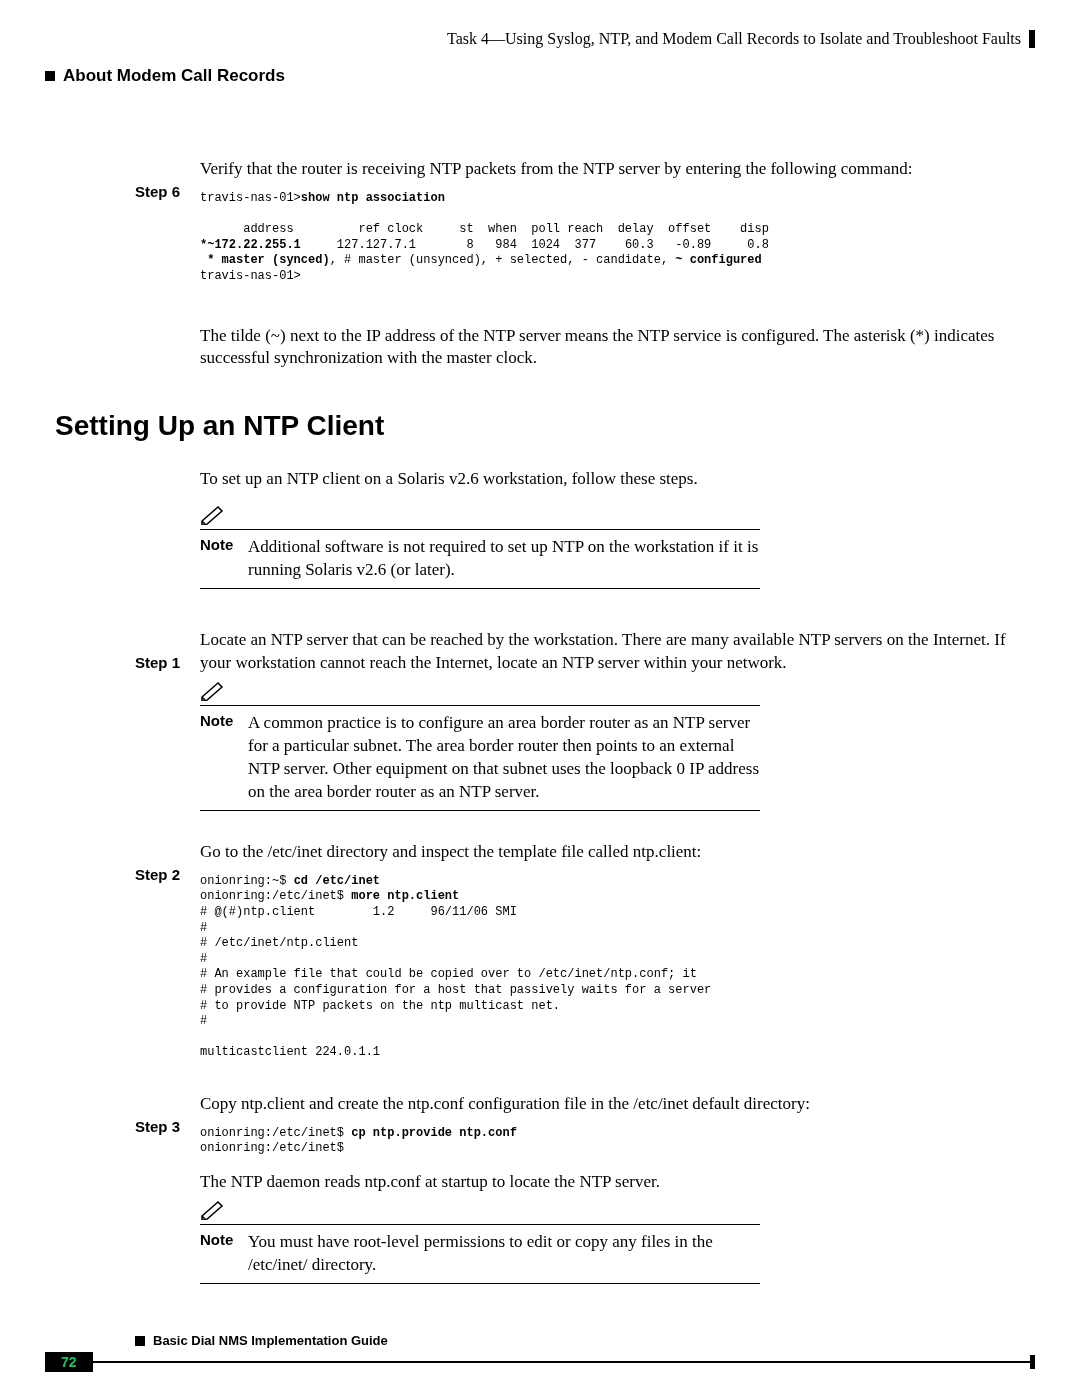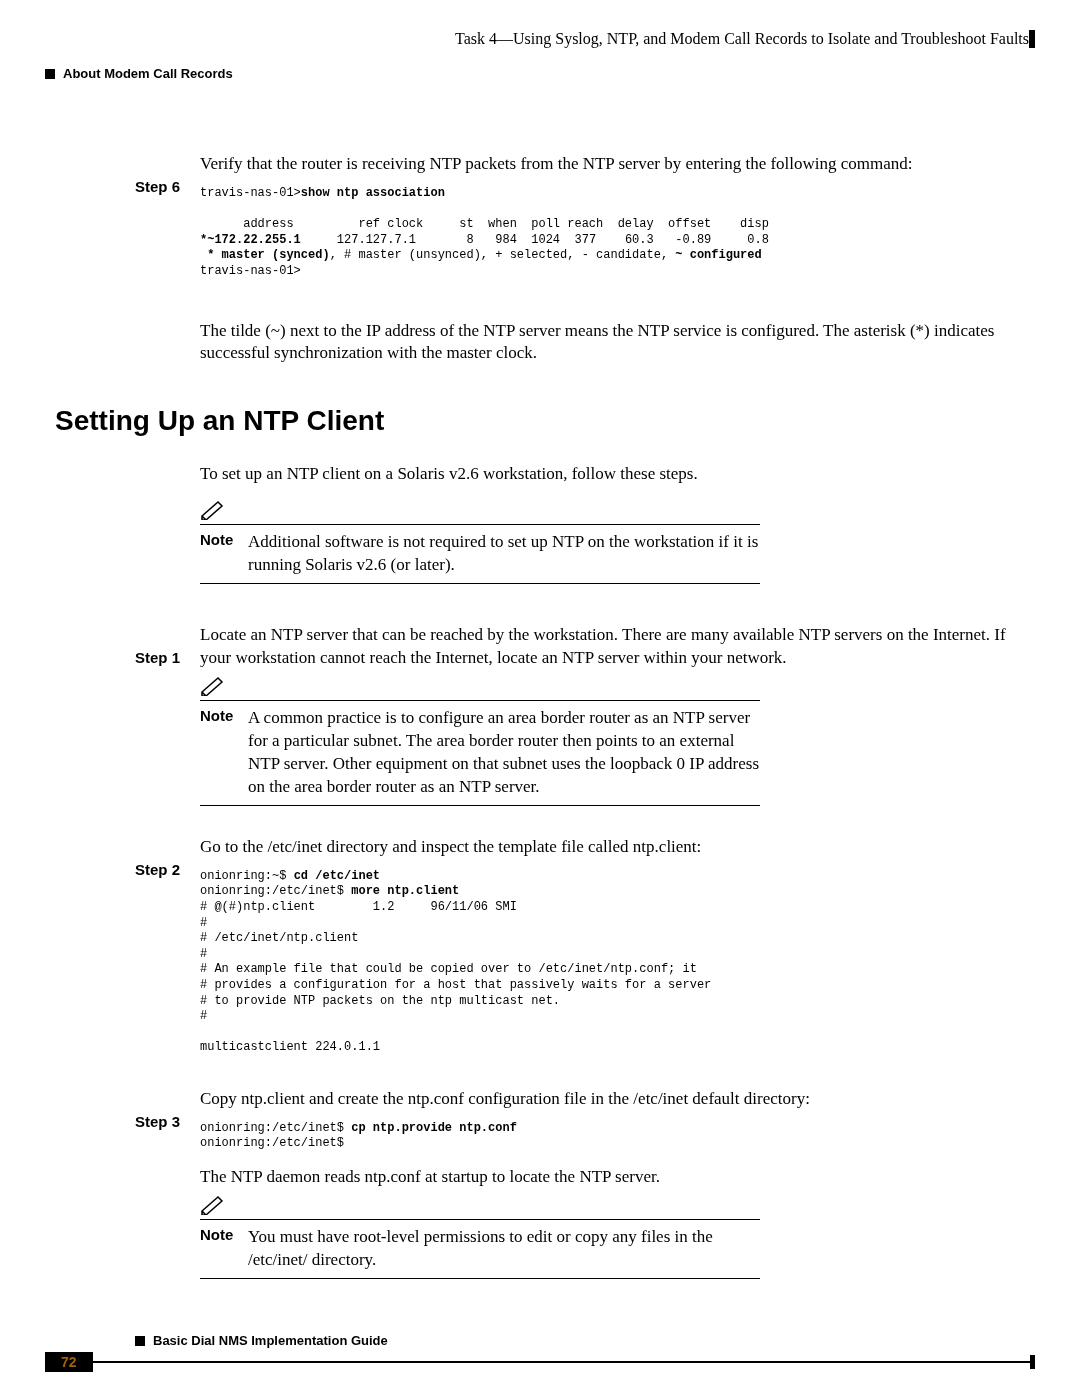--- a/index.html
+++ b/index.html
@@ -19,31 +19,32 @@
     display: flex;
     justify-content: space-between;
     align-items: flex-start;
     border-bottom: none;
     margin-bottom: 60px;
   }
   .header-right-inner {
     display: flex;
     align-items: center;
     justify-content: flex-end;
+    gap: 8px;
   }
   .header-bar-right {
     width: 6px;
     height: 18px;
     background: #000;
     display: inline-block;
   }
   .header-left {
     font-family: Arial, Helvetica, sans-serif;
     font-weight: bold;
-    font-size: 13px;
+    font-size: 17px;
     display: flex;
     align-items: center;
     gap: 8px;
     margin-top: 18px;
   }
   .header-sq {
     width: 10px;
     height: 10px;
     background: #000;
     display: inline-block;
@@ -145,21 +146,21 @@
     height: 10px;
     background: #000;
   }
   .page-num-wrap {
     display: flex;
     align-items: center;
     margin-top: 4px;
   }
   .page-num {
     background: #000;
-    color: #a16207;
+    color: #22c55e;
     font-family: Arial, Helvetica, sans-serif;
     font-weight: bold;
     font-size: 14px;
     padding: 2px 16px;
   }
   .page-num-line {
     flex: 1;
     border-top: 2px solid #000;
     margin-left: 0;
   }

